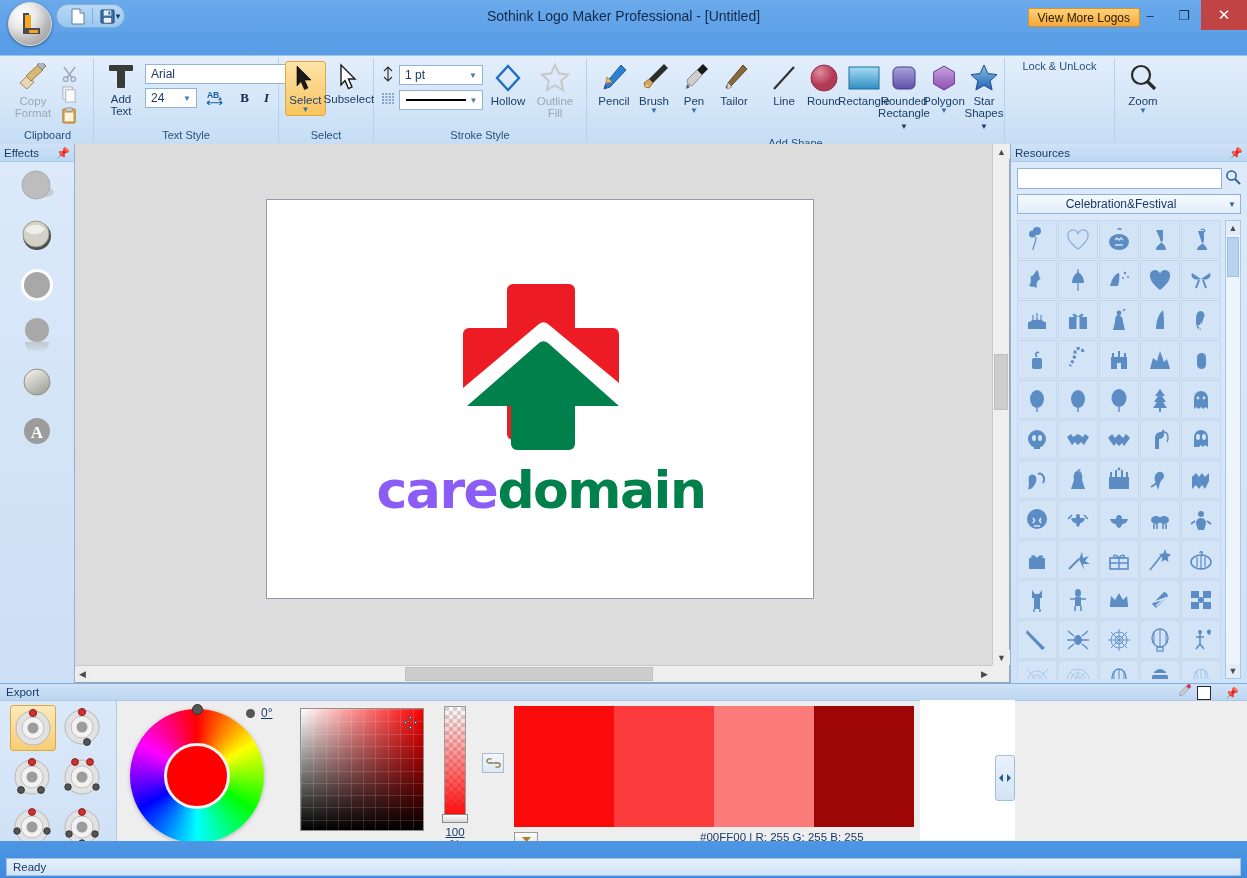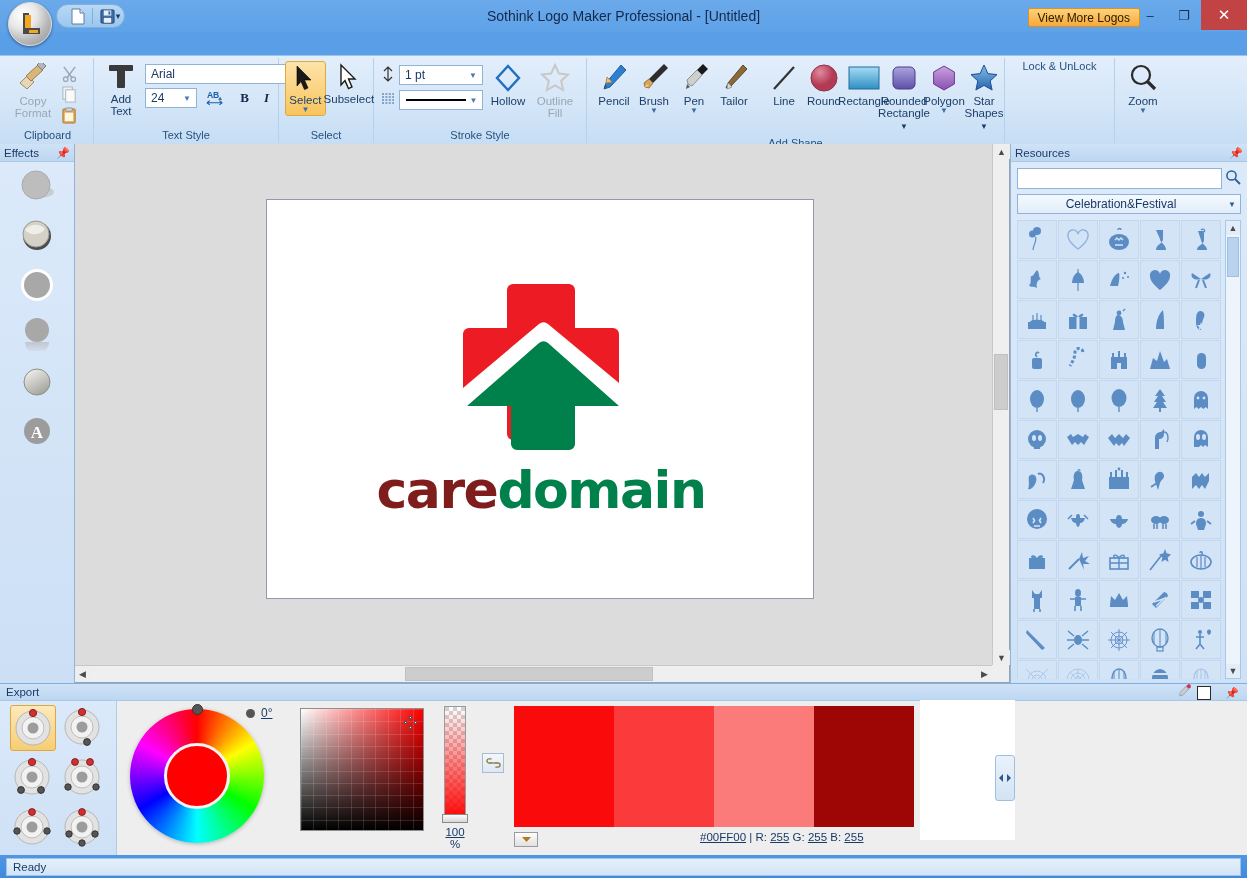--- a/index.html
+++ b/index.html
@@ -172,21 +172,21 @@
   }
   .logo-wrap {
     position: absolute; left: 0; top: 0; width: 548px; height: 400px;
     display: flex; flex-direction: column; align-items: center; justify-content: center;
   }
   .logo-text {
     font-size: 52px; font-weight: bold; letter-spacing: -1.5px;
     font-family: "DejaVu Sans", sans-serif;
     margin-top: 2px;
   }
-  .lt-red { color: #7f1d1d; }
+  .lt-red { color: #8b5cf6; }
   .lt-green { color: #00804a; }
 
   .vscroll {
     position: absolute; right: 0; top: 0; width: 17px; bottom: 17px;
     background: #efefef; border-left: 1px solid #c8c8c8;
   }
   .hscroll {
     position: absolute; left: 0; bottom: 0; height: 17px; right: 17px;
     background: #efefef; border-top: 1px solid #c8c8c8;
   }
@@ -345,21 +345,21 @@
     background: linear-gradient(#eaf2fb, #d3e3f4); border: 1px solid #9dc0e0;
     border-radius: 3px; display: flex; align-items: center; justify-content: center;
     cursor: pointer; font-size: 10px; color: #24517f;
   }
   .colors-right-white {
     position: absolute; left: 920px; top: 700px; width: 95px; height: 140px; background: #fff;
   }
 
   
   .statusbar {
-    position: absolute; left: 0; bottom: 0; width: 1247px; height: 23px;
+    position: absolute; left: 0; bottom: 0; width: 1247px; height: 37px;
     background: linear-gradient(#4f97e4, #3f8ade);
     display: flex; align-items: flex-end;
   }
   .status-inner {
     margin: 2px 6px; height: 18px; flex: 1;
     background: linear-gradient(#e4effb, #d2e4f7);
     border: 1px solid #9dc4e8;
     display: flex; align-items: center; padding: 0 6px;
     font-size: 11.5px; color: #1b3c67;
   }

